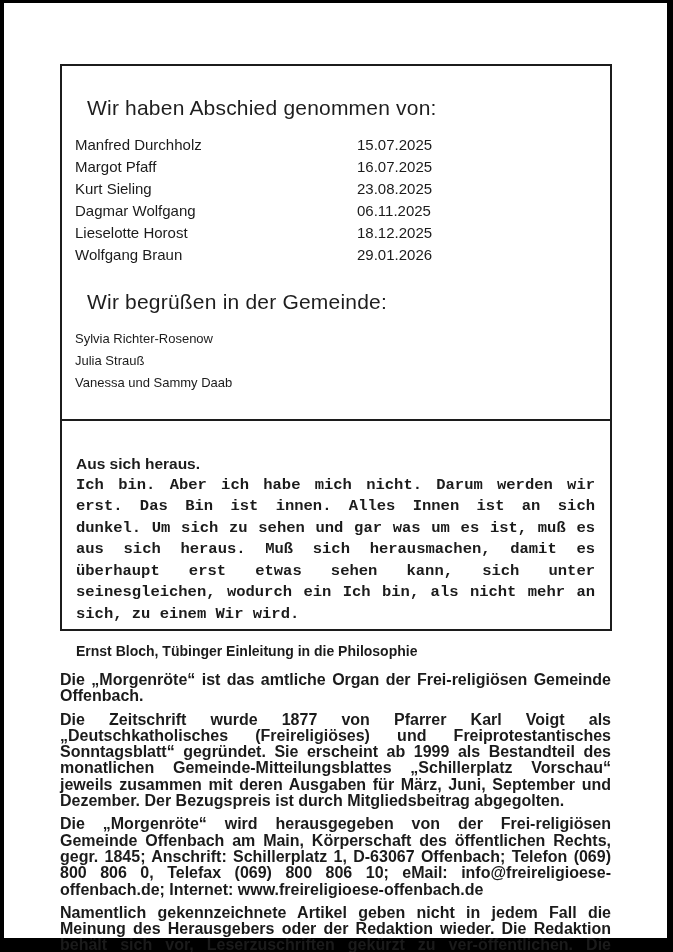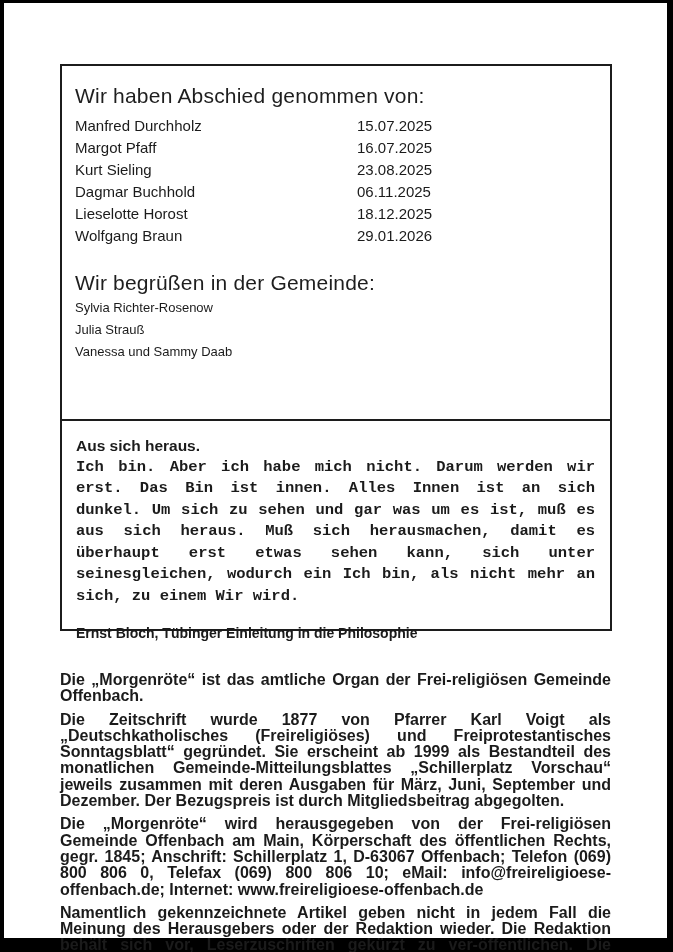--- a/index.html
+++ b/index.html
@@ -33,25 +33,25 @@
   }
   .section-news {
     box-sizing: border-box;
     height: 355px;
     border-bottom: 2px solid #1c1c1c;
     padding: 16px 13px 0 13px;
   }
   .section-quote {
     box-sizing: border-box;
     height: 208px;
-    padding: 14px 15px 0 14px;
+    padding: 32px 15px 0 14px;
     border-radius: 15px;
   }
   .box-heading {
-    margin: 0;
+    margin: 12px;
     font-size: 21px;
     font-weight: 400;
     line-height: 28px;
     letter-spacing: 0.2px;
     color: #1e1e1e;
     white-space: nowrap;
   }
   .heading-welcome { margin-top: 22px; }
   .heading-congrats { margin-top: 18px; }
   .news-list { margin-top: 5px; }
@@ -128,21 +128,21 @@
       </div>
       <div class="news-row">
         <span>Margot Pfaff</span>
         <span class="news-date">16.07.2025</span>
       </div>
       <div class="news-row">
         <span>Kurt Sieling</span>
         <span class="news-date">23.08.2025</span>
       </div>
       <div class="news-row">
-        <span>Dagmar Buchhold</span>
+        <span>Dagmar Wolfgang</span>
         <span class="news-date">06.11.2025</span>
       </div>
       <div class="news-row">
         <span>Lieselotte Horost</span>
         <span class="news-date">18.12.2025</span>
       </div>
       <div class="news-row">
         <span>Wolfgang Braun</span>
         <span class="news-date">29.01.2026</span>
       </div>

